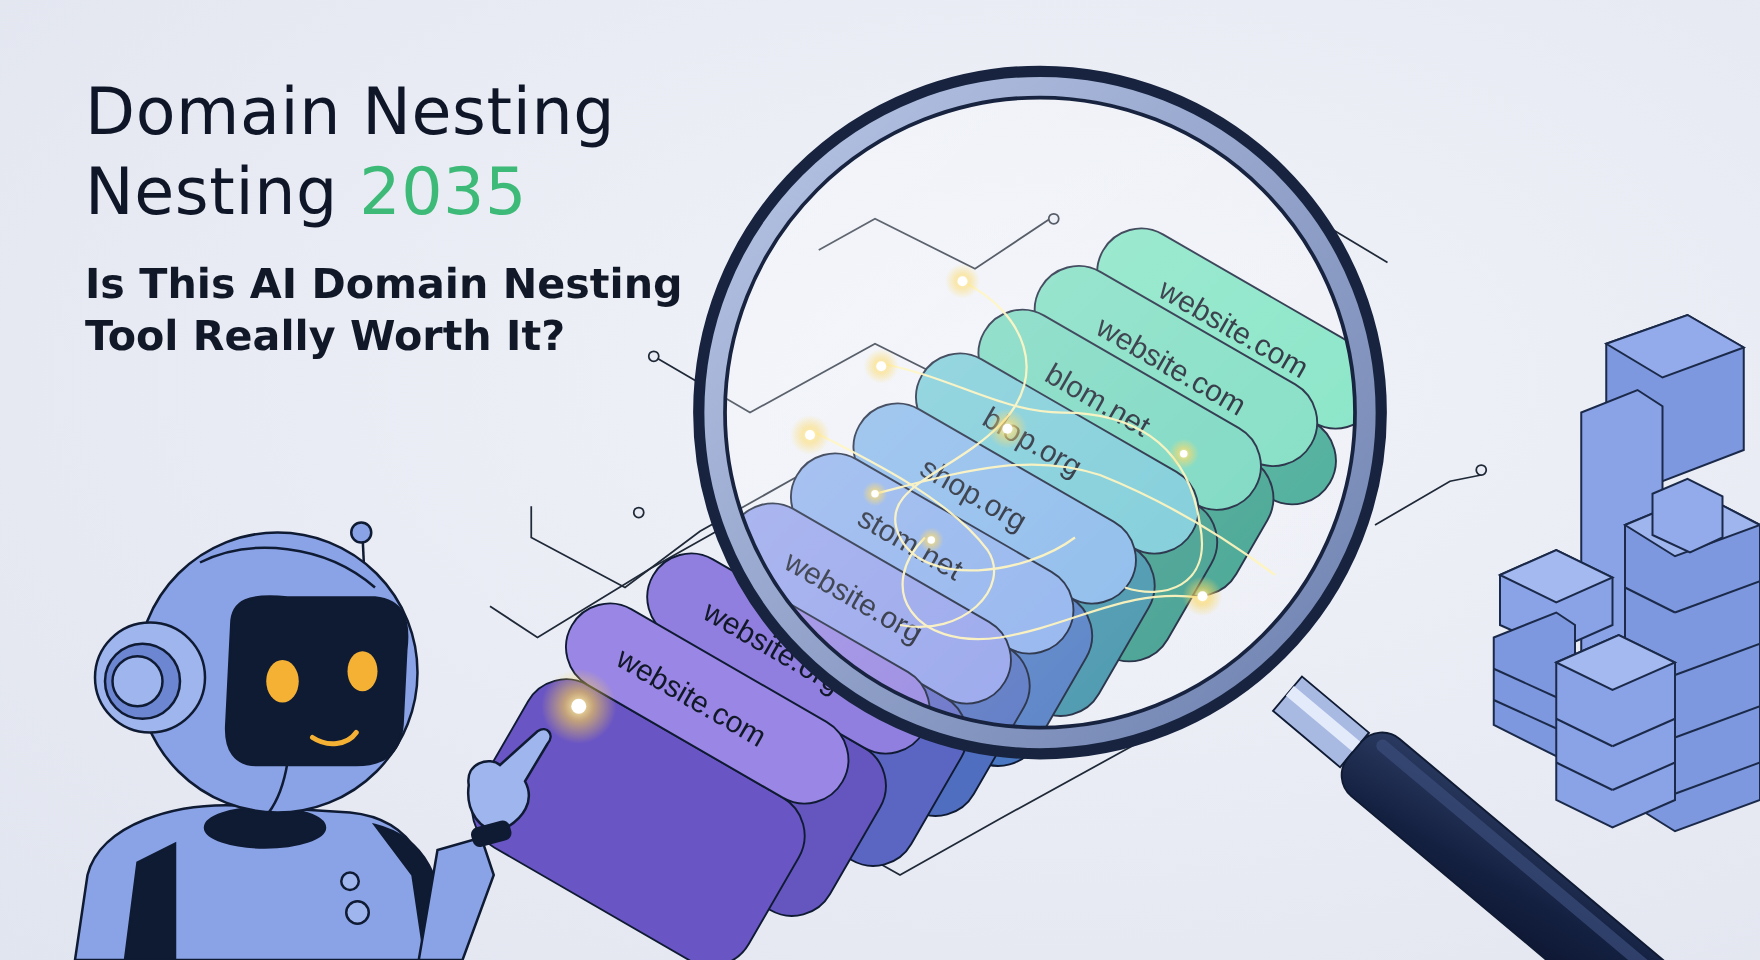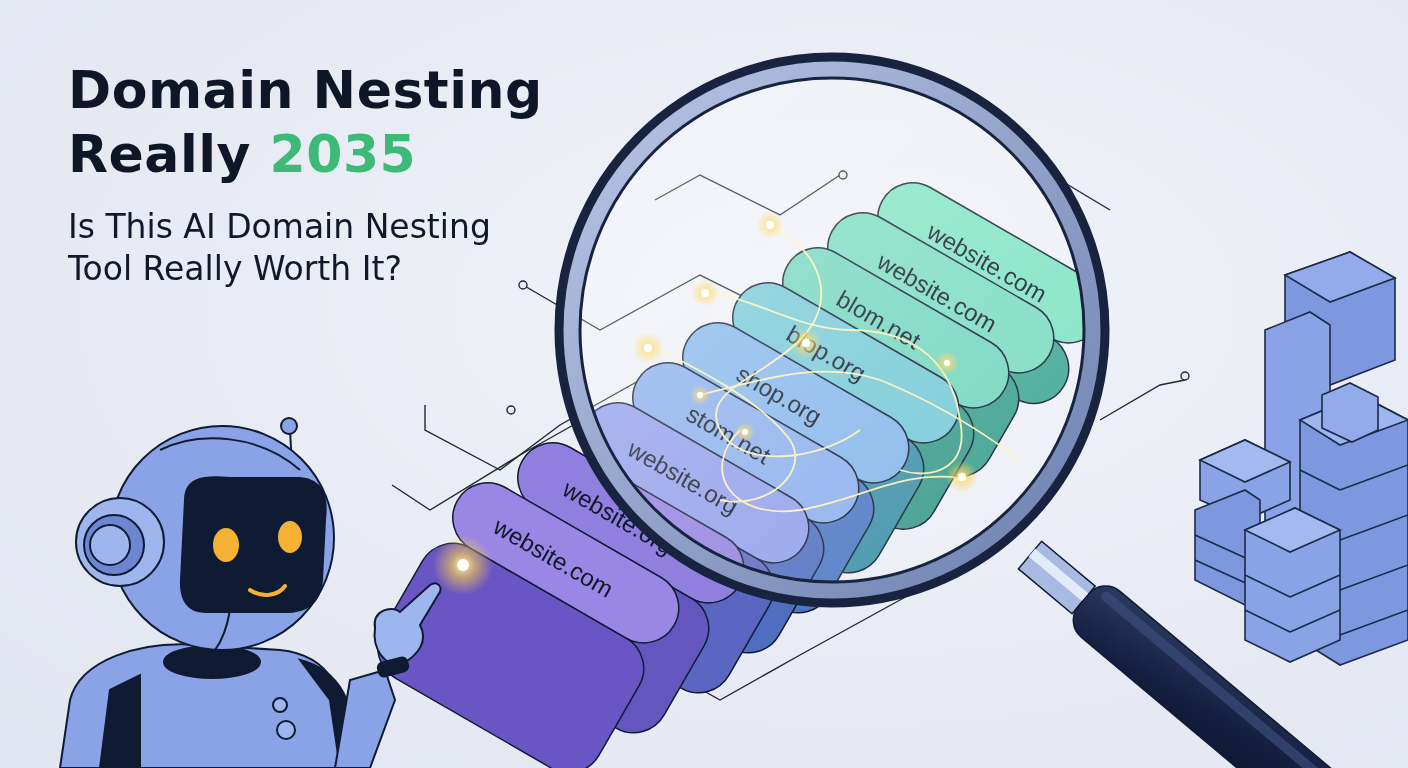--- a/index.html
+++ b/index.html
@@ -1,20 +1,20 @@
 <!DOCTYPE html>
 <html><head>
 <meta charset="utf-8">
 <style>
   html,body{margin:0;padding:0;}
   body{width:1408px;height:768px;overflow:hidden;background:#e9ecf4;font-family:"Liberation Sans",sans-serif;position:relative;}
   .canvas{position:absolute;left:0;top:0;width:1408px;height:768px;background:radial-gradient(ellipse at 60% 40%,#f1f3f9 0%,#e6e9f2 70%,#e1e5ef 100%);}
-  .title{position:absolute;left:68px;top:58px;margin:0;font-family:"DejaVu Sans",sans-serif;font-weight:bold;font-size:52px;line-height:64px;color:#0e1628;letter-spacing:0.5px;}
+  .title{position:absolute;left:68px;top:58px;margin:0;font-family:"DejaVu Sans",sans-serif;font-weight:normal;font-size:52px;line-height:64px;color:#0e1628;letter-spacing:0.5px;}
   .title .accent{color:#3dba78;}
-  .subtitle{position:absolute;left:68px;top:206px;margin:0;font-family:"DejaVu Sans",sans-serif;font-weight:normal;font-size:33px;line-height:42px;color:#111827;}
+  .subtitle{position:absolute;left:68px;top:206px;margin:0;font-family:"DejaVu Sans",sans-serif;font-weight:bold;font-size:33px;line-height:42px;color:#111827;}
   svg.art{position:absolute;left:0;top:0;}
   .dtext{font-family:"Liberation Sans",sans-serif;font-size:24px;fill:#111827;}
 </style>
 </head>
 <body>
 
 <div class="canvas">
 
   <svg class="art" width="1408" height="768" viewBox="0 0 1408 768">
     <defs>
@@ -205,21 +205,21 @@
 
       <path d="M185,500 C185,480 200,475 230,478 L300,478 C322,480 328,495 325,520 L322,580 C320,605 305,612 285,612 L205,612 C188,612 180,600 181,580 Z" fill="#0f1a33"></path>
       <ellipse cx="226" cy="545" rx="13" ry="17" fill="#f5b133" stroke="none"></ellipse>
       <ellipse cx="290" cy="537" rx="12" ry="16" fill="#f5b133" stroke="none"></ellipse>
       <path d="M250,590 C262,598 278,596 285,586" fill="none" stroke="#f5b133" stroke-width="4" stroke-linecap="round"></path>
     </g>
   </svg>
 
   <h1 class="title">
     <span>Domain Nesting</span><br>
-    <span>Really</span>
+    <span>Nesting</span>
     <span class="accent">2035</span>
   </h1>
 
   <h2 class="subtitle">
     <span>Is This AI Domain Nesting</span><br>
     <span>Tool Really Worth It?</span>
   </h2>
 
 </div>
 

